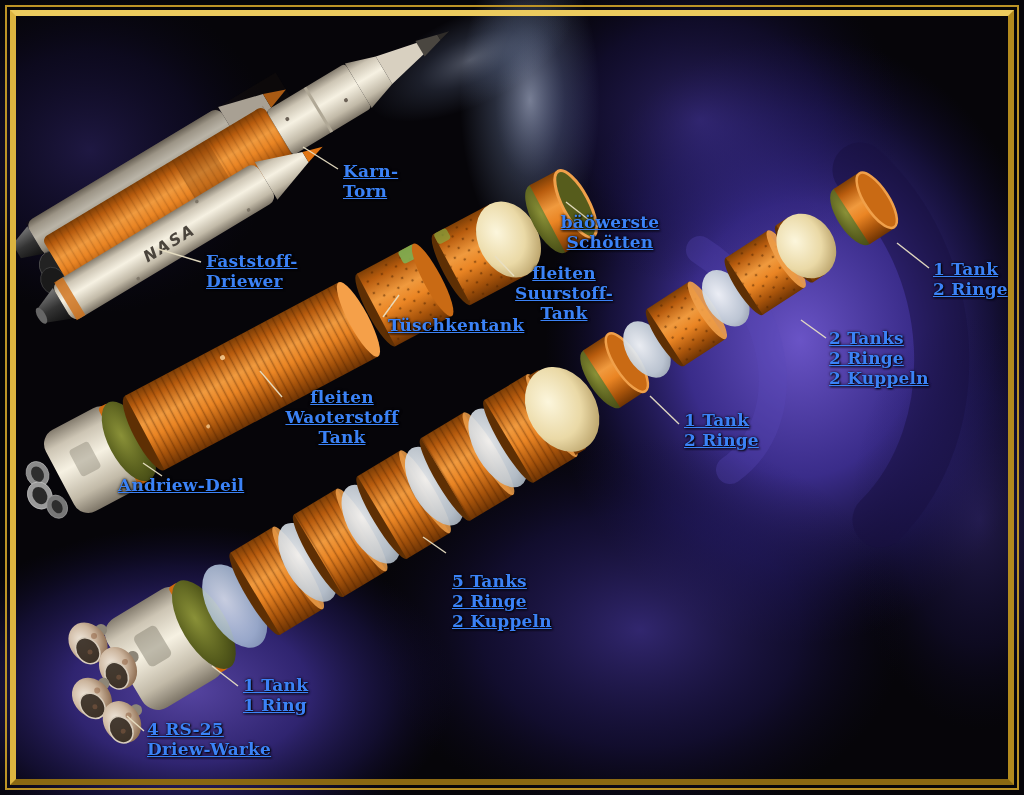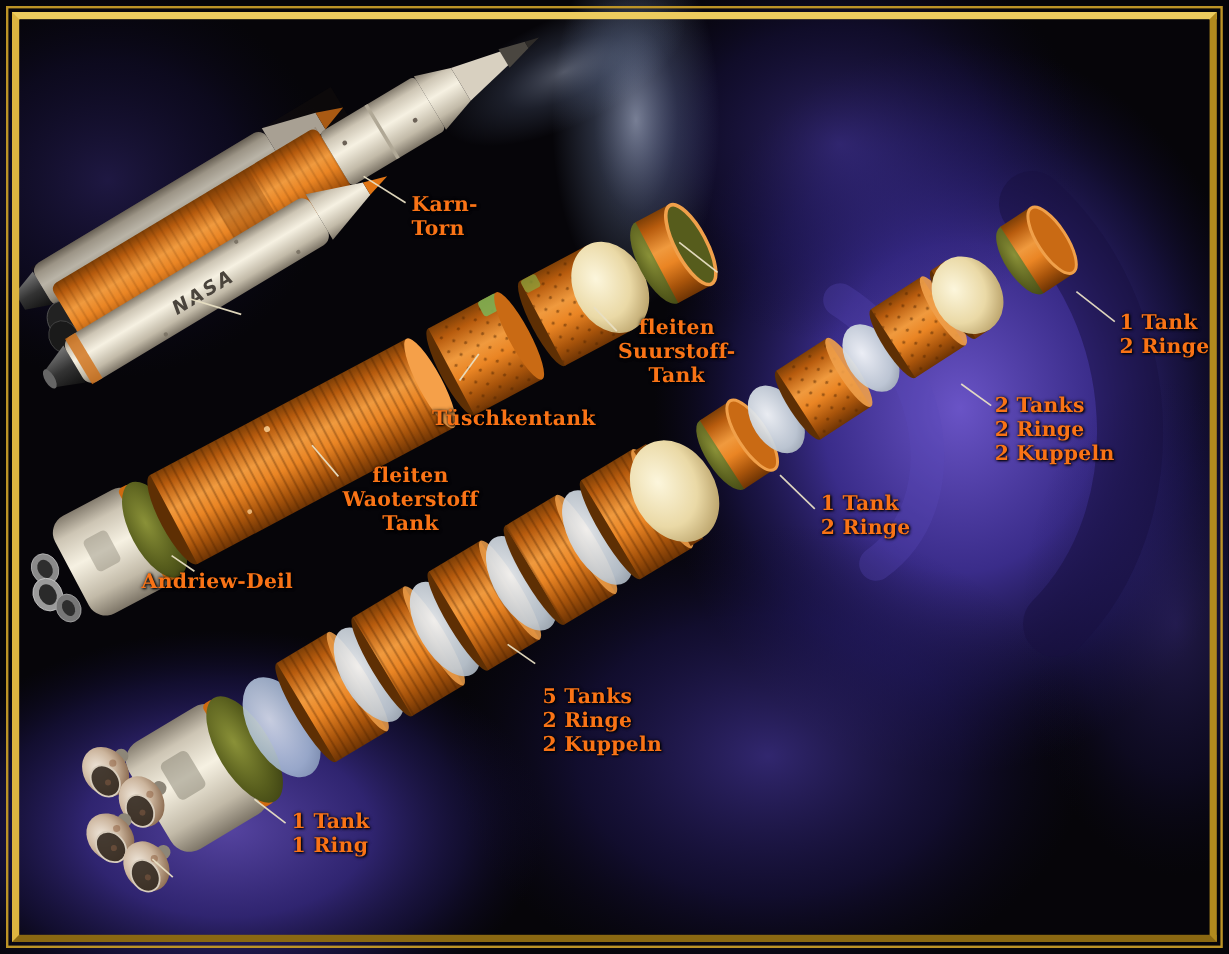--- a/index.html
+++ b/index.html
@@ -4,22 +4,23 @@
 <style>
   html,body{margin:0;padding:0;background:#000;}
   .stage{
     position:relative;width:1024px;height:795px;background:#000;
     overflow:hidden;font-family:"DejaVu Serif", serif;
   }
   .scene{position:absolute;left:0;top:0;width:1024px;height:795px;display:block;}
   .label{
     position:absolute;z-index:10;
     font:700 17px/1.18 "DejaVu Serif", serif;
-    color:#f97316;white-space:pre-line;letter-spacing:.2px;
+    color:#3b82f6;white-space:pre-line;letter-spacing:.2px;
     text-shadow:0 0 3px rgba(0,0,0,.95), 1px 1px 2px #000;
+    text-decoration:underline;
   }
   .label.center{text-align:center;}
   .frame-thin{
     position:absolute;inset:5px;border:2px solid #bc9326;
     pointer-events:none;z-index:50;
   }
   .frame-bevel{
     position:absolute;inset:10px;border:6px solid;
     border-color:#eccb5e #b28a1e #8a6812 #dcb440;
     pointer-events:none;z-index:50;
@@ -309,37 +310,43 @@
     <line x1="679" y1="424" x2="650" y2="396"></line>
     <line x1="162" y1="476" x2="143" y2="463"></line>
     <line x1="446" y1="553" x2="423" y2="537"></line>
     <line x1="238" y1="686" x2="212" y2="666"></line>
     <line x1="144" y1="731" x2="127" y2="716"></line>
   </g>
 </svg>
 
 <div class="label" style="left:343px;top:161px;">Karn-
 Torn</div>
+<div class="label" style="left:206px;top:251px;">Faststoff-
+Driewer</div>
+<div class="label center" style="left:558px;top:212px;width:104px;">bäöwerste
+Schötten</div>
 <div class="label center" style="left:514px;top:263px;width:100px;">fleiten
 Suurstoff-
 Tank</div>
-<div class="label" style="left:360px;top:315px;margin-top:24px;">Tüschkentank</div>
+<div class="label" style="left:388px;top:315px;">Tüschkentank</div>
 <div class="label" style="left:933px;top:259px;">1 Tank
 2 Ringe</div>
 <div class="label" style="left:829px;top:328px;">2 Tanks
 2 Ringe
 2 Kuppeln</div>
 <div class="label center" style="left:284px;top:387px;width:116px;">fleiten
 Waoterstoff
 Tank</div>
 <div class="label" style="left:684px;top:410px;">1 Tank
 2 Ringe</div>
 <div class="label" style="left:118px;top:475px;">Andriew-Deil</div>
 <div class="label" style="left:452px;top:571px;">5 Tanks
 2 Ringe
 2 Kuppeln</div>
 <div class="label" style="left:243px;top:675px;">1 Tank
 1 Ring</div>
+<div class="label" style="left:147px;top:719px;">4 RS-25
+Driew-Warke</div>
 
 <div class="frame-thin"></div>
 <div class="frame-bevel"></div>
 
 </div>
 
 </body></html>

